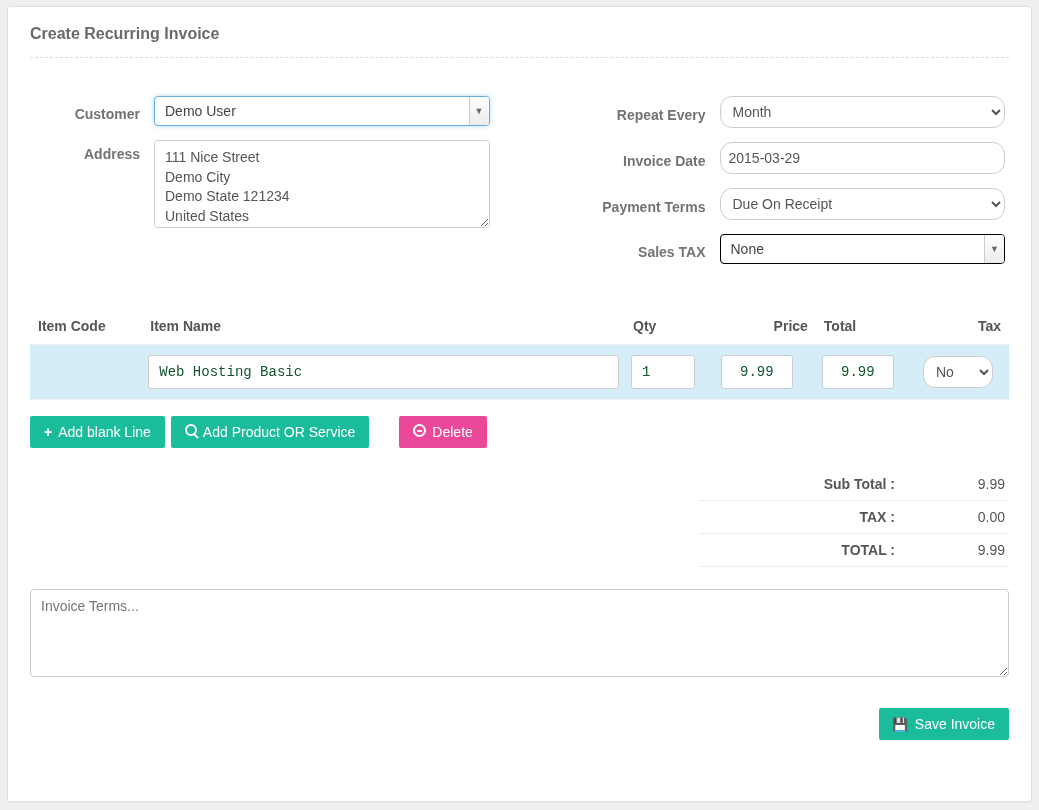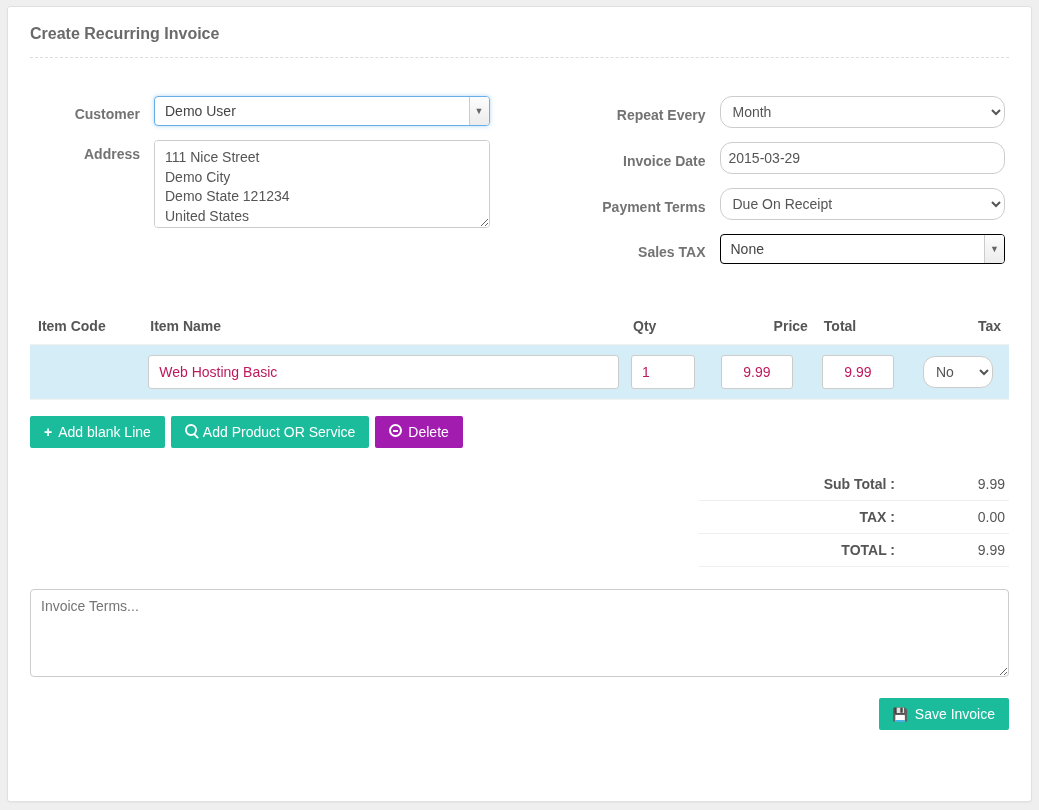--- a/index.html
+++ b/index.html
@@ -122,38 +122,39 @@
     border-bottom: 1px solid #f2f2f2;
   }
   .items-table tbody tr { background: #d4edf7; }
   .cell-input {
     height: 34px;
     width: 100%;
     border: 1px solid #ccc;
     border-radius: 3px;
     padding: 4px 10px;
     font-size: 14px;
-    color: #be185d;
+    color: #14532d;
     background:#fff;
+    font-family:Liberation Mono, monospace;
   }
   .cell-input.center { text-align:center; }
   .actions-row { margin-top: 16px; display:flex; gap:6px; }
   .btn {
     display: inline-flex;
     align-items: flex-start;
     gap: 6px;
     border: none;
     border-radius: 2px;
     color: #fff;
     font-size: 14px;
     padding: 8px 14px;
     cursor: pointer;
   }
   .btn-green { background: #1abc9c; }
-  .btn-red { background: #a21caf; }
+  .btn-red { background: #ec4899; margin-left: 24px; }
   .icon { display:inline-block; }
   .icon-plus::before { content:"+"; font-weight:bold; }
   .icon-search { width:12px;height:12px;border:2px solid #fff;border-radius:50%;position:relative;display:inline-block; }
   .icon-search::after{content:"";position:absolute;width:2px;height:6px;background:#fff;bottom:-5px;right:-2px;transform:rotate(-45deg);}
   .icon-minus-circle{width:13px;height:13px;border:2px solid #fff;border-radius:50%;position:relative;display:inline-block;}
   .icon-minus-circle::after{content:"";position:absolute;left:2px;right:2px;top:50%;height:2px;background:#fff;transform:translateY(-50%);}
   .icon-save::before{content:"💾"; font-size:13px;}
   .totals {
     margin-top: 20px;
     margin-left: auto;
@@ -164,21 +165,21 @@
     padding: 8px 4px;
     border-bottom: 1px solid #eee;
   }
   .totals-label { flex:1; text-align:right; font-weight:600; padding-right:30px; }
   .totals-value { width:80px; text-align:right; color:#555; }
   .terms-area {
     margin-top: 22px;
     width: 100%;
     height: 88px;
   }
-  .save-row { margin-top: 18px; display:flex; justify-content:flex-end; }
+  .save-row { margin-top: 28px; display:flex; justify-content:flex-end; }
 </style>
 </head>
 <body>
 
 <div class="panel">
   <div class="panel-title">Create Recurring Invoice</div>
   <hr class="dashed-divider">
 
   <div class="top-grid">
 

